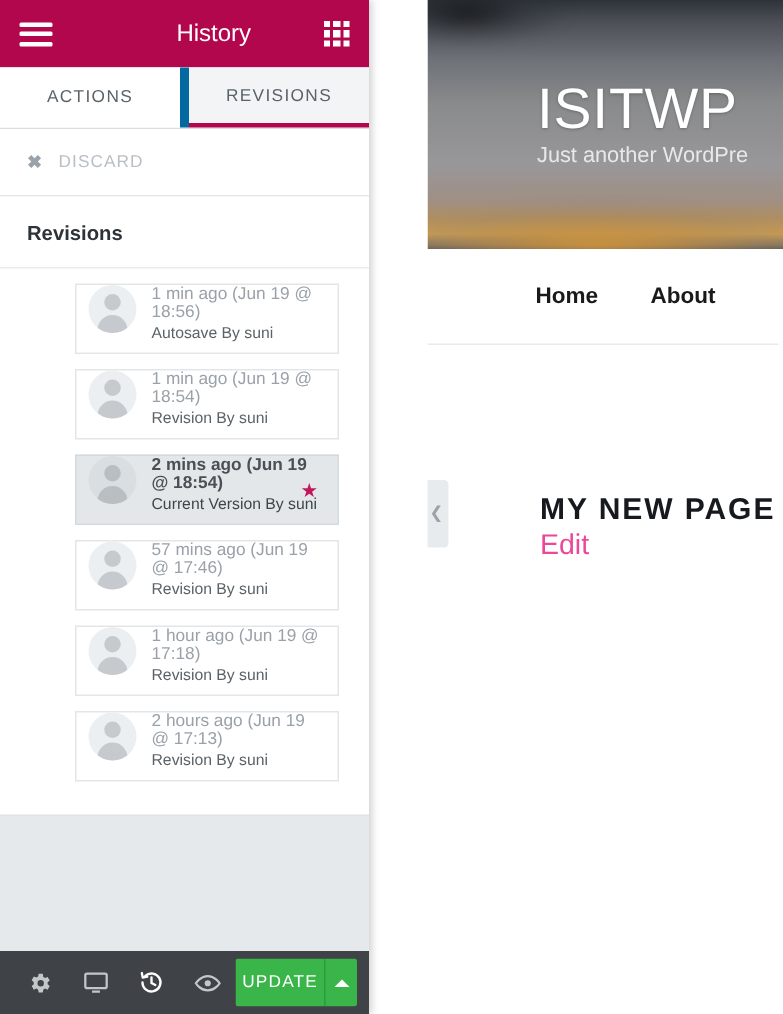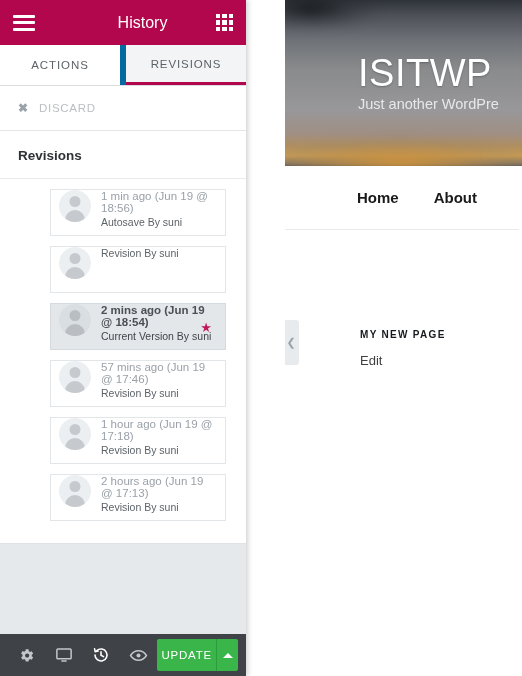--- a/index.html
+++ b/index.html
@@ -104,32 +104,32 @@
     left: 0;
     top: 231px;
     width: 237px;
     height: 445px;
     background: #ffffff;
   }
   .page-heading {
     position: absolute;
     left: 75px;
     top: 98px;
-    font-size: 10px;
+    font-size: 20px;
     font-weight: bold;
     letter-spacing: 1.3px;
     color: #16191d;
     white-space: nowrap;
   }
   .page-edit-link {
     position: absolute;
     left: 75px;
     top: 122px;
-    font-size: 13px;
-    color: #404040;
+    font-size: 19px;
+    color: #ec4899;
     text-decoration: none;
   }
   .collapse-handle {
     position: absolute;
     left: -2px;
     top: 320px;
     width: 16px;
     height: 45px;
     background: #e7ebee;
     border-radius: 0 3px 3px 0;
@@ -493,20 +493,21 @@
           <div class="avatar"></div>
           <div class="rev-text">
             <div class="rev-when">1 min ago (Jun 19 @ 18:56)</div>
             <div class="rev-who">Autosave By suni</div>
           </div>
         </div>
 
         <div class="rev-item">
           <div class="avatar"></div>
           <div class="rev-text">
+            <div class="rev-when">1 min ago (Jun 19 @ 18:54)</div>
             <div class="rev-who">Revision By suni</div>
           </div>
         </div>
 
         <div class="rev-item current">
           <div class="avatar"></div>
           <div class="rev-text">
             <div class="rev-when">2 mins ago (Jun 19 @ 18:54)</div>
             <div class="rev-who">Current Version By suni</div>
           </div>

